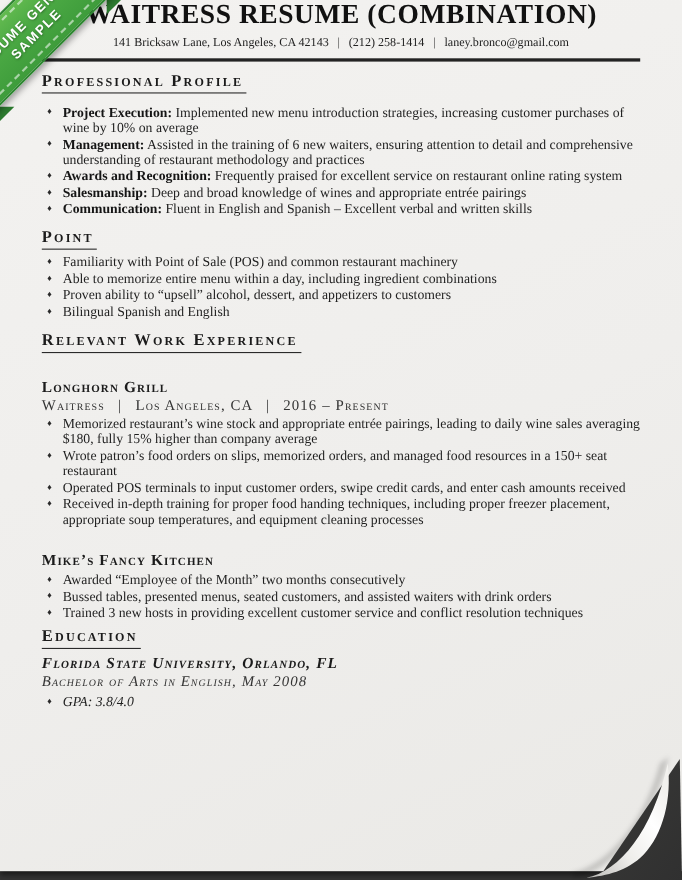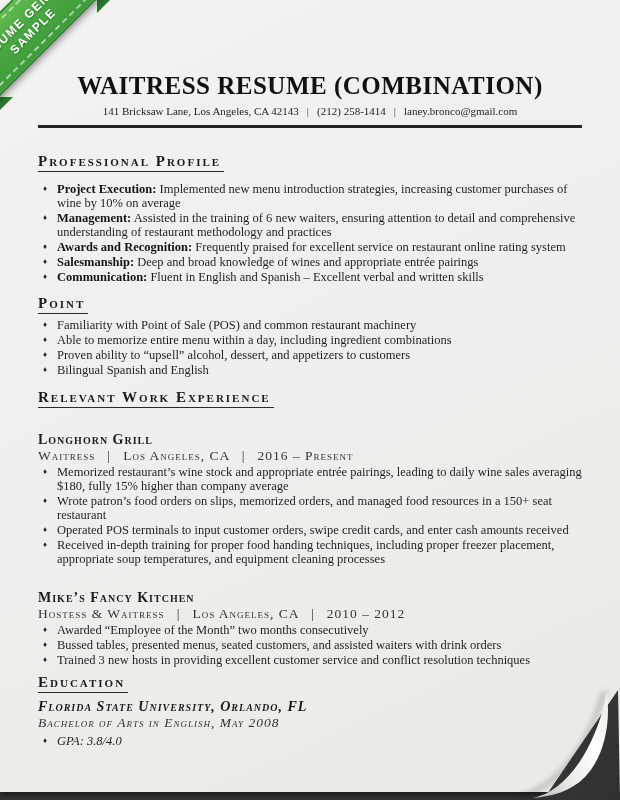--- a/index.html
+++ b/index.html
@@ -47,40 +47,40 @@
     position:absolute; left:97px; top:0; width:0; height:0; z-index:25;
     border-top:13px solid #2c7a2f; border-right:13px solid transparent;
   }
   .fold-left {
     position:absolute; left:0; top:97px; width:0; height:0; z-index:25;
     border-left:13px solid #2c7a2f; border-bottom:13px solid transparent;
   }
 
   
   .title {
-    margin-top:72px; text-align:center;
+    text-align:center;
     font-size:25px; font-weight:bold; letter-spacing:0.5px; color:#111;
     line-height:28px;
   }
   .contact {
     margin-top:4px; text-align:center; font-size:11px; color:#222;
     line-height:14px;
   }
   .contact .sep { margin:0 8px; color:#444; }
   .rule { margin-top:7px; height:3px; background:#232323; }
 
   
   .section-title {
     display:inline-block;
     font-variant-caps:small-caps; font-weight:bold;
     font-size:15px; letter-spacing:2px; color:#1b1b1b;
     border-bottom:1px solid #2a2a2a; padding-bottom:1px; padding-right:3px;
     line-height:17px;
   }
-  .sec-profile    { margin-top:24px; }
+  .sec-profile    { margin-top:9px; }
   .sec-skills     { margin-top:10px; }
   .sec-experience { margin-top:11px; }
   .sec-education  { margin-top:6px; }
   .sec-profile .list, .sec-experience .list { margin-top:10px; }
   .sec-skills .list, .sec-education .list   { margin-top:4px; }
 
   
   .list { list-style:none; }
   .li { display:flex; font-size:12.5px; line-height:14px; margin-bottom:1px; }
   .blt {
@@ -190,21 +190,20 @@
             </li>
             <li class="li">
               <span class="blt">♦</span>
               <span class="btxt">Received in-depth training for proper food handing techniques, including proper freezer placement, appropriate soup temperatures, and equipment cleaning processes</span>
             </li>
           </ul>
         </div>
 
         <div class="job">
           <div class="company">Mike’s Fancy Kitchen</div>
-          <div class="jobmeta">Hostess &amp; Waitress  |  Los Angeles, CA  |  2010 – 2012</div>
           <ul class="list">
             <li class="li">
               <span class="blt">♦</span>
               <span class="btxt">Awarded “Employee of the Month” two months consecutively</span>
             </li>
             <li class="li">
               <span class="blt">♦</span>
               <span class="btxt">Bussed tables, presented menus, seated customers, and assisted waiters with drink orders</span>
             </li>
             <li class="li">

